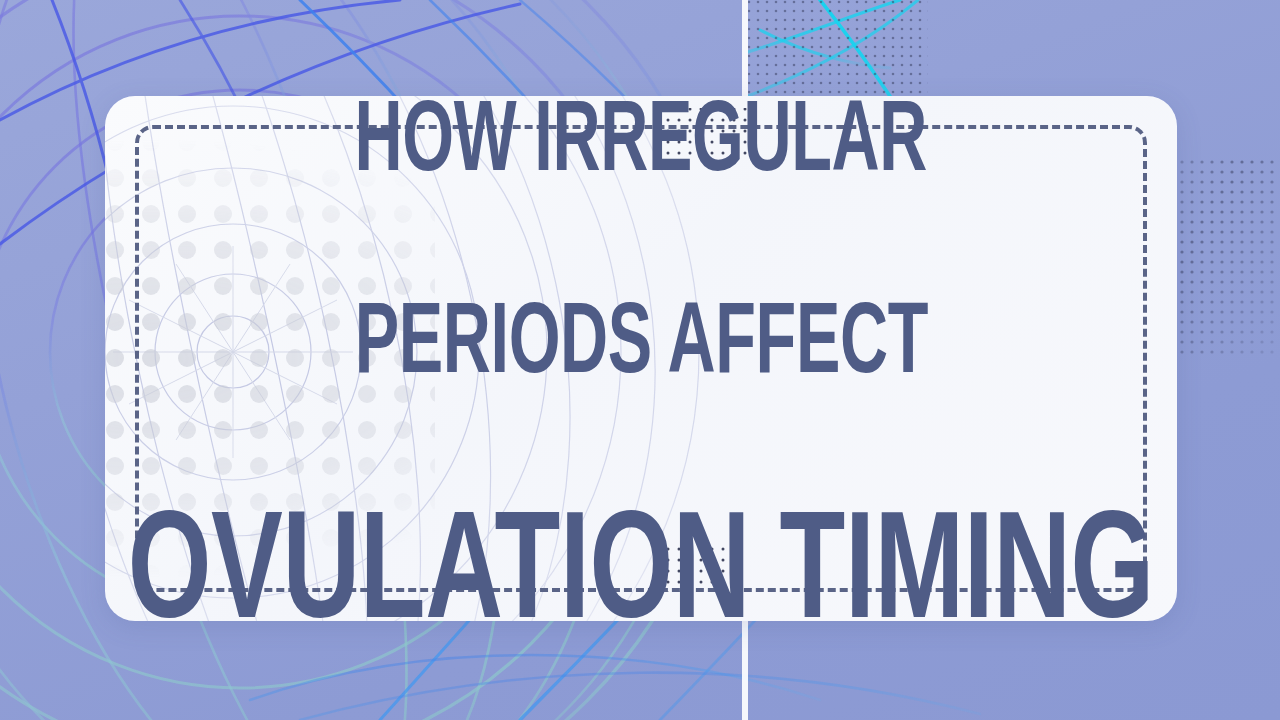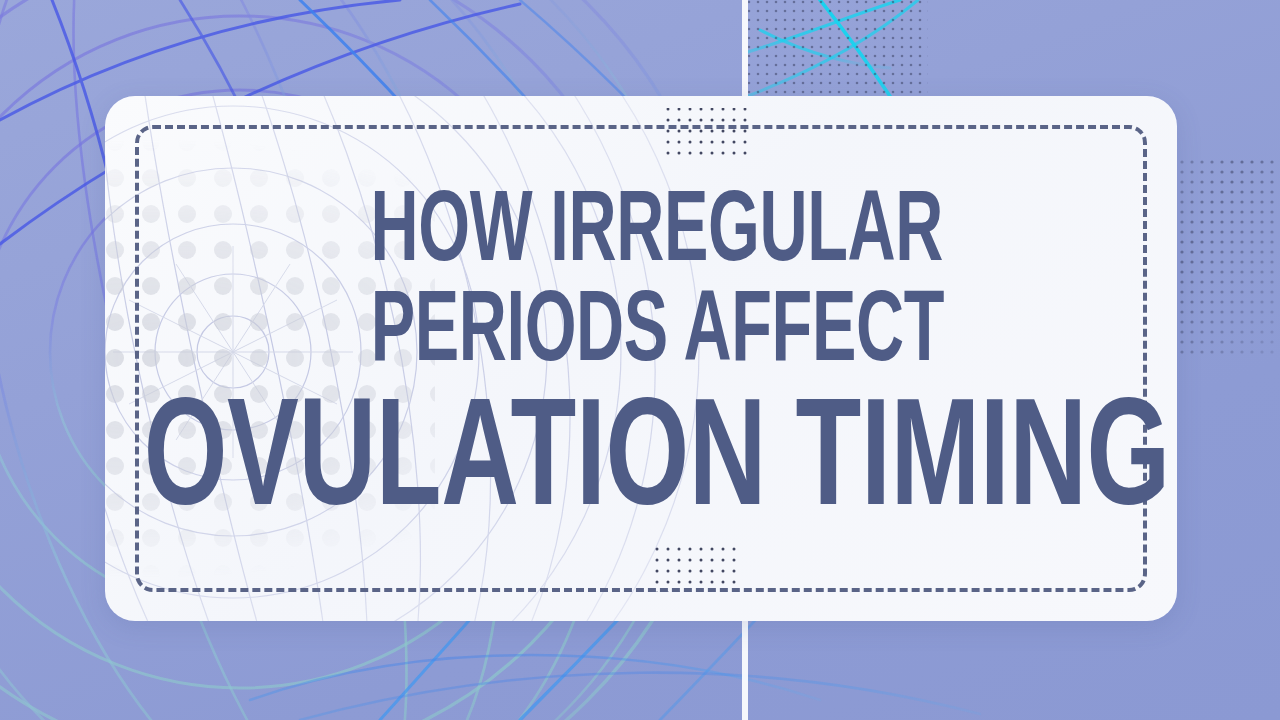--- a/index.html
+++ b/index.html
@@ -56,35 +56,34 @@
     bottom: 29px;
     border: 4px dashed #5a6487;
     border-radius: 18px;
     box-sizing: border-box;
   }
 
   
   .headline {
     position: absolute;
     left: 0;
-    top: 0;
+    top: 12px;
     width: 1072px;
     height: 525px;
     display: flex;
     flex-direction: column;
     align-items: center;
-    justify-content: center;
+    justify-content: space-between;
     text-align: center;
     color: #4f5c86;
     font-family: "Liberation Sans Narrow", "Liberation Sans", sans-serif;
     font-weight: 700;
     text-transform: uppercase;
     letter-spacing: -0.5px;
     user-select: none;
-    padding-left: 16px;
   }
   .line1, .line2 {
     font-size: 90px;
     line-height: 1.0;
     transform: scaleX(0.74) scaleY(1.12);
     transform-origin: center center;
     white-space: nowrap;
     margin: 0;
     padding: 0;
   }

